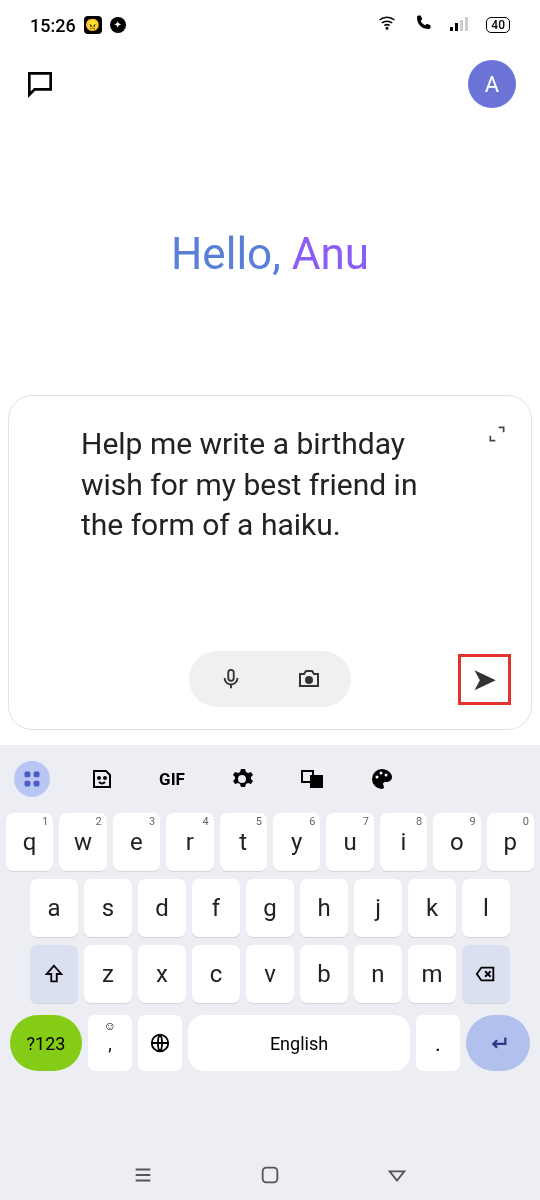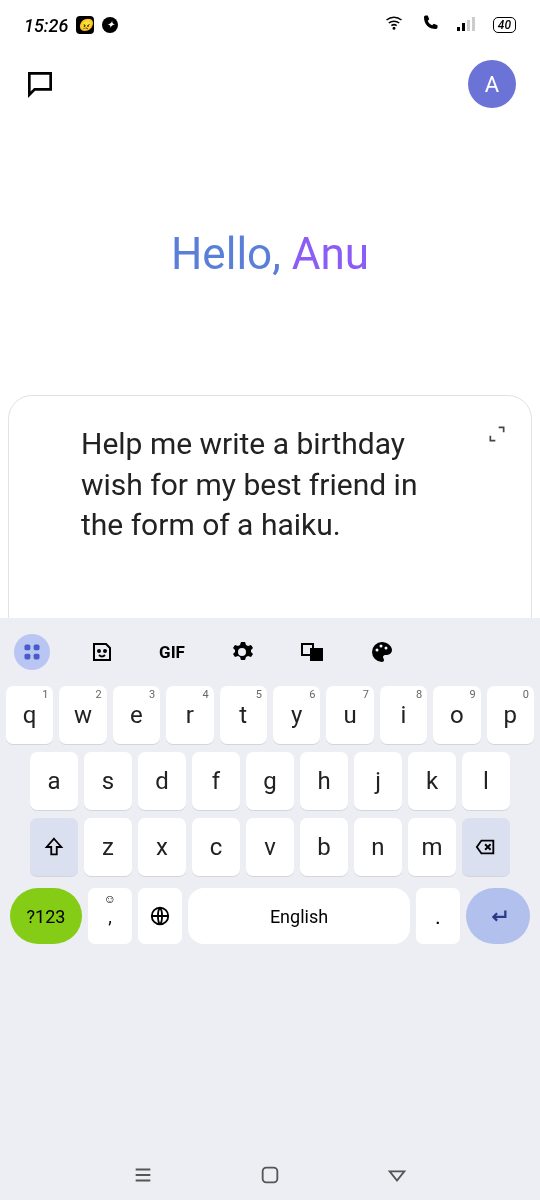--- a/index.html
+++ b/index.html
@@ -1,18 +1,18 @@
 <!DOCTYPE html>
 <html><head>
   <meta charset="utf-8">
   <style>
     * { margin: 0; padding: 0; box-sizing: border-box; font-family: -apple-system, Roboto, sans-serif; }
     body { width: 540px; height: 1200px; background: #fff; overflow: hidden; position: relative; }
 
-    .status-bar { display: flex; justify-content: space-between; align-items: center; padding: 12px 24px; height: 50px; font-style: italic; }
+    .status-bar { display: flex; justify-content: space-between; align-items: center; padding: 12px 30px; height: 50px; }
     .sb-left { display: flex; align-items: center; gap: 8px; }
     .sb-time { font-size: 18px; font-weight: 500; }
     .sb-icon1 { width: 18px; height: 18px; background: #000; border-radius: 4px; display: flex; align-items: center; justify-content: center; color: #fc0; font-size: 12px; }
     .sb-icon2 { width: 16px; height: 16px; background: #000; border-radius: 50%; }
     .sb-icon2::after{content:"✦";color:#fff;font-size:10px;display:block;text-align:center;line-height:16px;}
     .sb-right { display: flex; align-items: center; gap: 18px; }
     .battery-box { border: 1.5px solid #000; border-radius: 5px; padding: 0 4px; font-size: 12px; font-weight: 500; }
 
     .top-bar { display: flex; justify-content: space-between; align-items: center; padding: 10px 24px; }
     .chat-icon { width: 32px; height: 32px; }
@@ -24,21 +24,21 @@
 
     .input-card { margin: 115px 8px 0; background: #fff; border: 1px solid #e2e2e2; border-radius: 24px; padding: 28px 28px 22px; height: 335px; position: relative; }
     .input-text { font-size: 30px; line-height: 1.35; color: #222; padding-right: 40px; margin-left: 44px; }
     .expand-btn { position: absolute; top: 28px; right: 24px; width: 20px; height: 20px; }
     .input-controls { position: absolute; left: 0; right: 0; bottom: 22px; display: flex; justify-content: center; align-items: center; }
     .pill { background: #eef0f2; border-radius: 999px; padding: 14px 28px; display: flex; gap: 50px; align-items: center; }
     .ctrl-icon { width: 28px; height: 28px; display: flex; align-items: center; justify-content: center; }
     .send-wrap { position: absolute; right: 20px; bottom: 24px; border: 3px solid #e2322b; padding: 6px 12px; }
     .send-btn { font-size: 28px; font-weight: 700; color: #333; }
 
-    .keyboard { background: #eceef4; position: absolute; bottom: 0; left: 0; right: 0; height: 582px; padding-top: 12px; }
+    .keyboard { background: #eceef4; position: absolute; bottom: 0; left: 0; right: 0; height: 455px; padding-top: 12px; }
     .kb-tools { display: flex; align-items: center; padding: 4px 14px 12px; gap: 34px; }
     .kb-tool { width: 36px; height: 36px; display: flex; align-items: center; justify-content: center; font-size: 20px; font-weight: 700; }
     .kb-tool.active { background: #b9c6f3; border-radius: 50%; }
 
     .kb-row { display: flex; gap: 6px; padding: 4px 6px; justify-content: center; }
     .key { background: #fff; border-radius: 7px; flex: 1; height: 58px; display: flex; align-items: center; justify-content: center; font-size: 24px; color: #222; position: relative; box-shadow: 0 1px 0 rgba(0,0,0,.1); }
     .key .sup { position: absolute; top: 2px; right: 5px; font-size: 11px; color: #666; }
     .kb-row2 { padding: 4px 30px; }
     .key-shift, .key-bksp { background: #dbe0f0; flex: 0 0 62px; }
     .kb-row3 .key { flex: 0 0 48px; }

